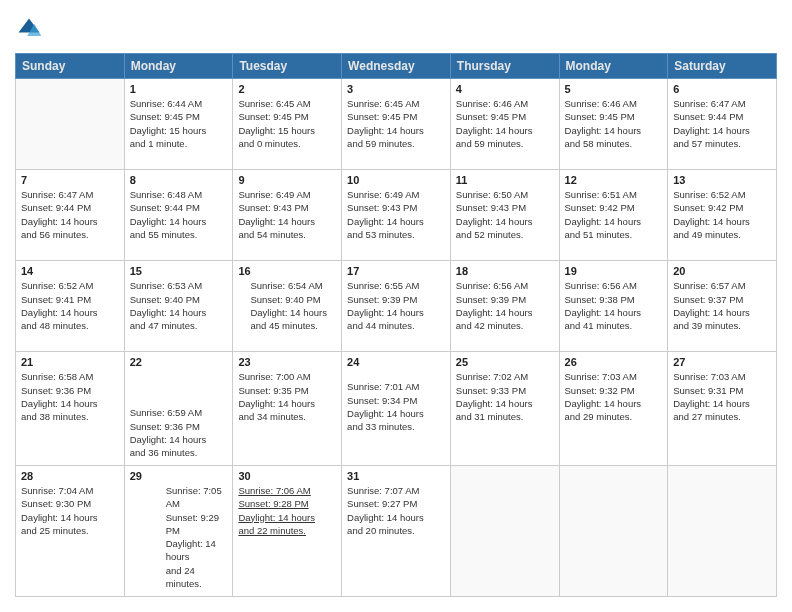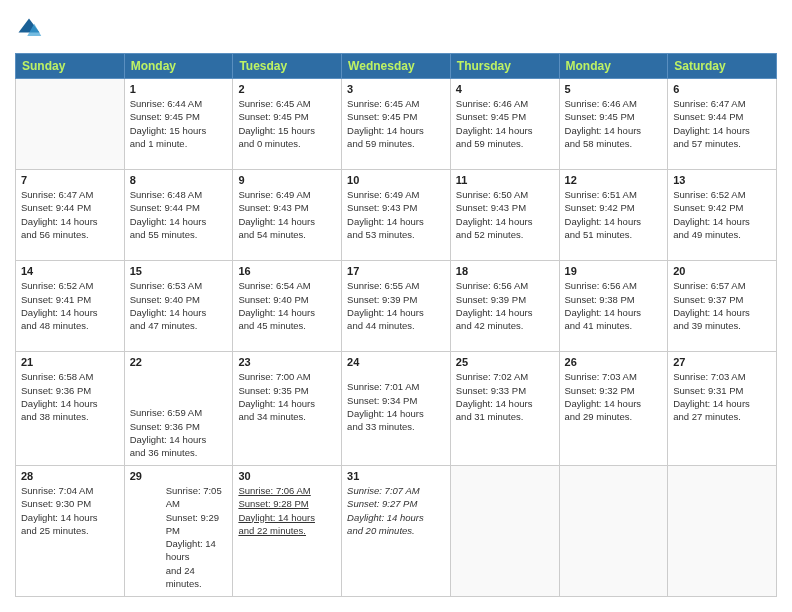--- a/index.html
+++ b/index.html
@@ -56,21 +56,21 @@
       margin-top: 2px;
     }
     .calendar {
       width: 100%;
       border-collapse: collapse;
       flex: 1;
       font-size: 10px;
     }
     .calendar th {
       background-color: #2e6da4;
-      color: #bef264;
+      color: #e5e5e5;
       text-align: left;
       padding: 5px 6px;
       font-size: 12px;
       font-weight: bold;
       border: 1px solid #5a8fc0;
     }
     .calendar td {
       border: 1px solid #ccc;
       vertical-align: top;
       padding: 4px 5px;
@@ -234,21 +234,21 @@
           </td>
           <td>
             <span class="day-num">15</span>
             <div class="day-info" style="white-space: pre-line;">Sunrise: 6:53 AM
 Sunset: 9:40 PM
 Daylight: 14 hours
 and 47 minutes.</div>
           </td>
           <td>
             <span class="day-num">16</span>
-            <div class="day-info" style="white-space: pre-line;">Sunrise: 6:54 AM
+            <div class="day-info" style="white-space: pre-line; margin-left: 12px;">Sunrise: 6:54 AM
 Sunset: 9:40 PM
 Daylight: 14 hours
 and 45 minutes.</div>
           </td>
           <td>
             <span class="day-num">17</span>
             <div class="day-info" style="white-space: pre-line;">Sunrise: 6:55 AM
 Sunset: 9:39 PM
 Daylight: 14 hours
 and 44 minutes.</div>
@@ -343,21 +343,21 @@
           </td>
           <td>
             <span class="day-num">30</span>
             <div class="day-info" style="white-space: pre-line; text-decoration: underline;">Sunrise: 7:06 AM
 Sunset: 9:28 PM
 Daylight: 14 hours
 and 22 minutes.</div>
           </td>
           <td>
             <span class="day-num">31</span>
-            <div class="day-info" style="white-space: pre-line; font-style: italic;">Sunrise: 7:07 AM
+            <div class="day-info" style="white-space: pre-line;">Sunrise: 7:07 AM
 Sunset: 9:27 PM
 Daylight: 14 hours
 and 20 minutes.</div>
           </td>
           <td class="empty"></td>
           <td class="empty"></td>
           <td class="empty"></td>
         </tr>
       </tbody>
   </table>

